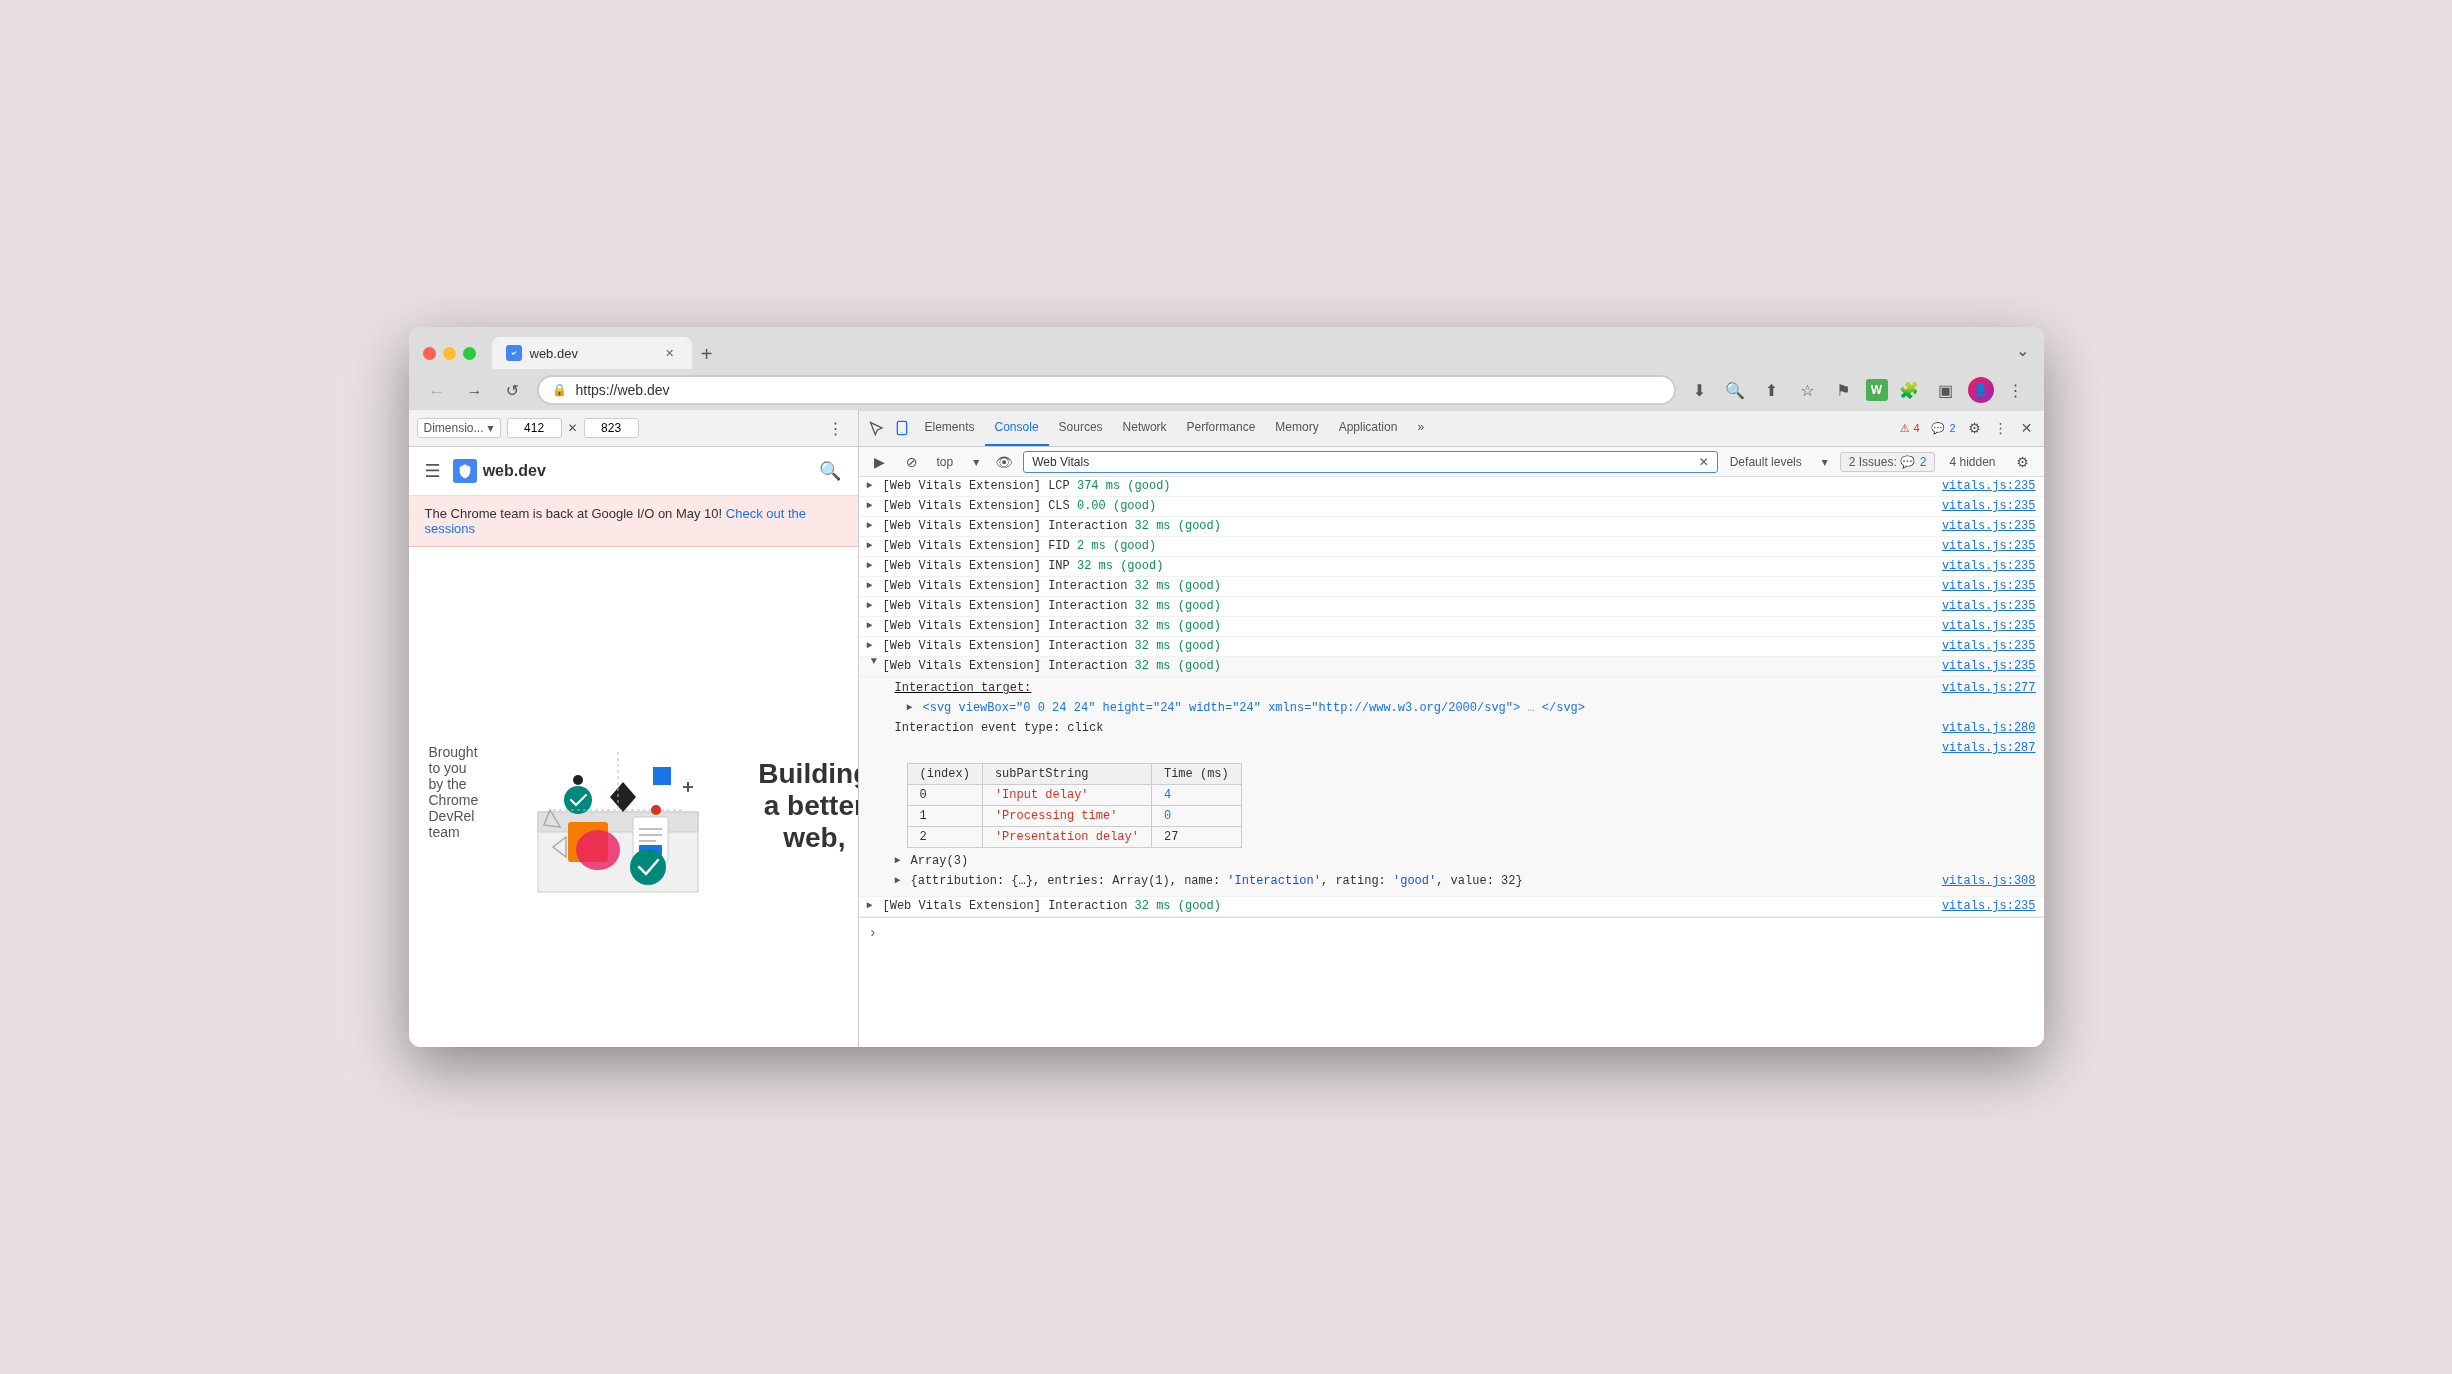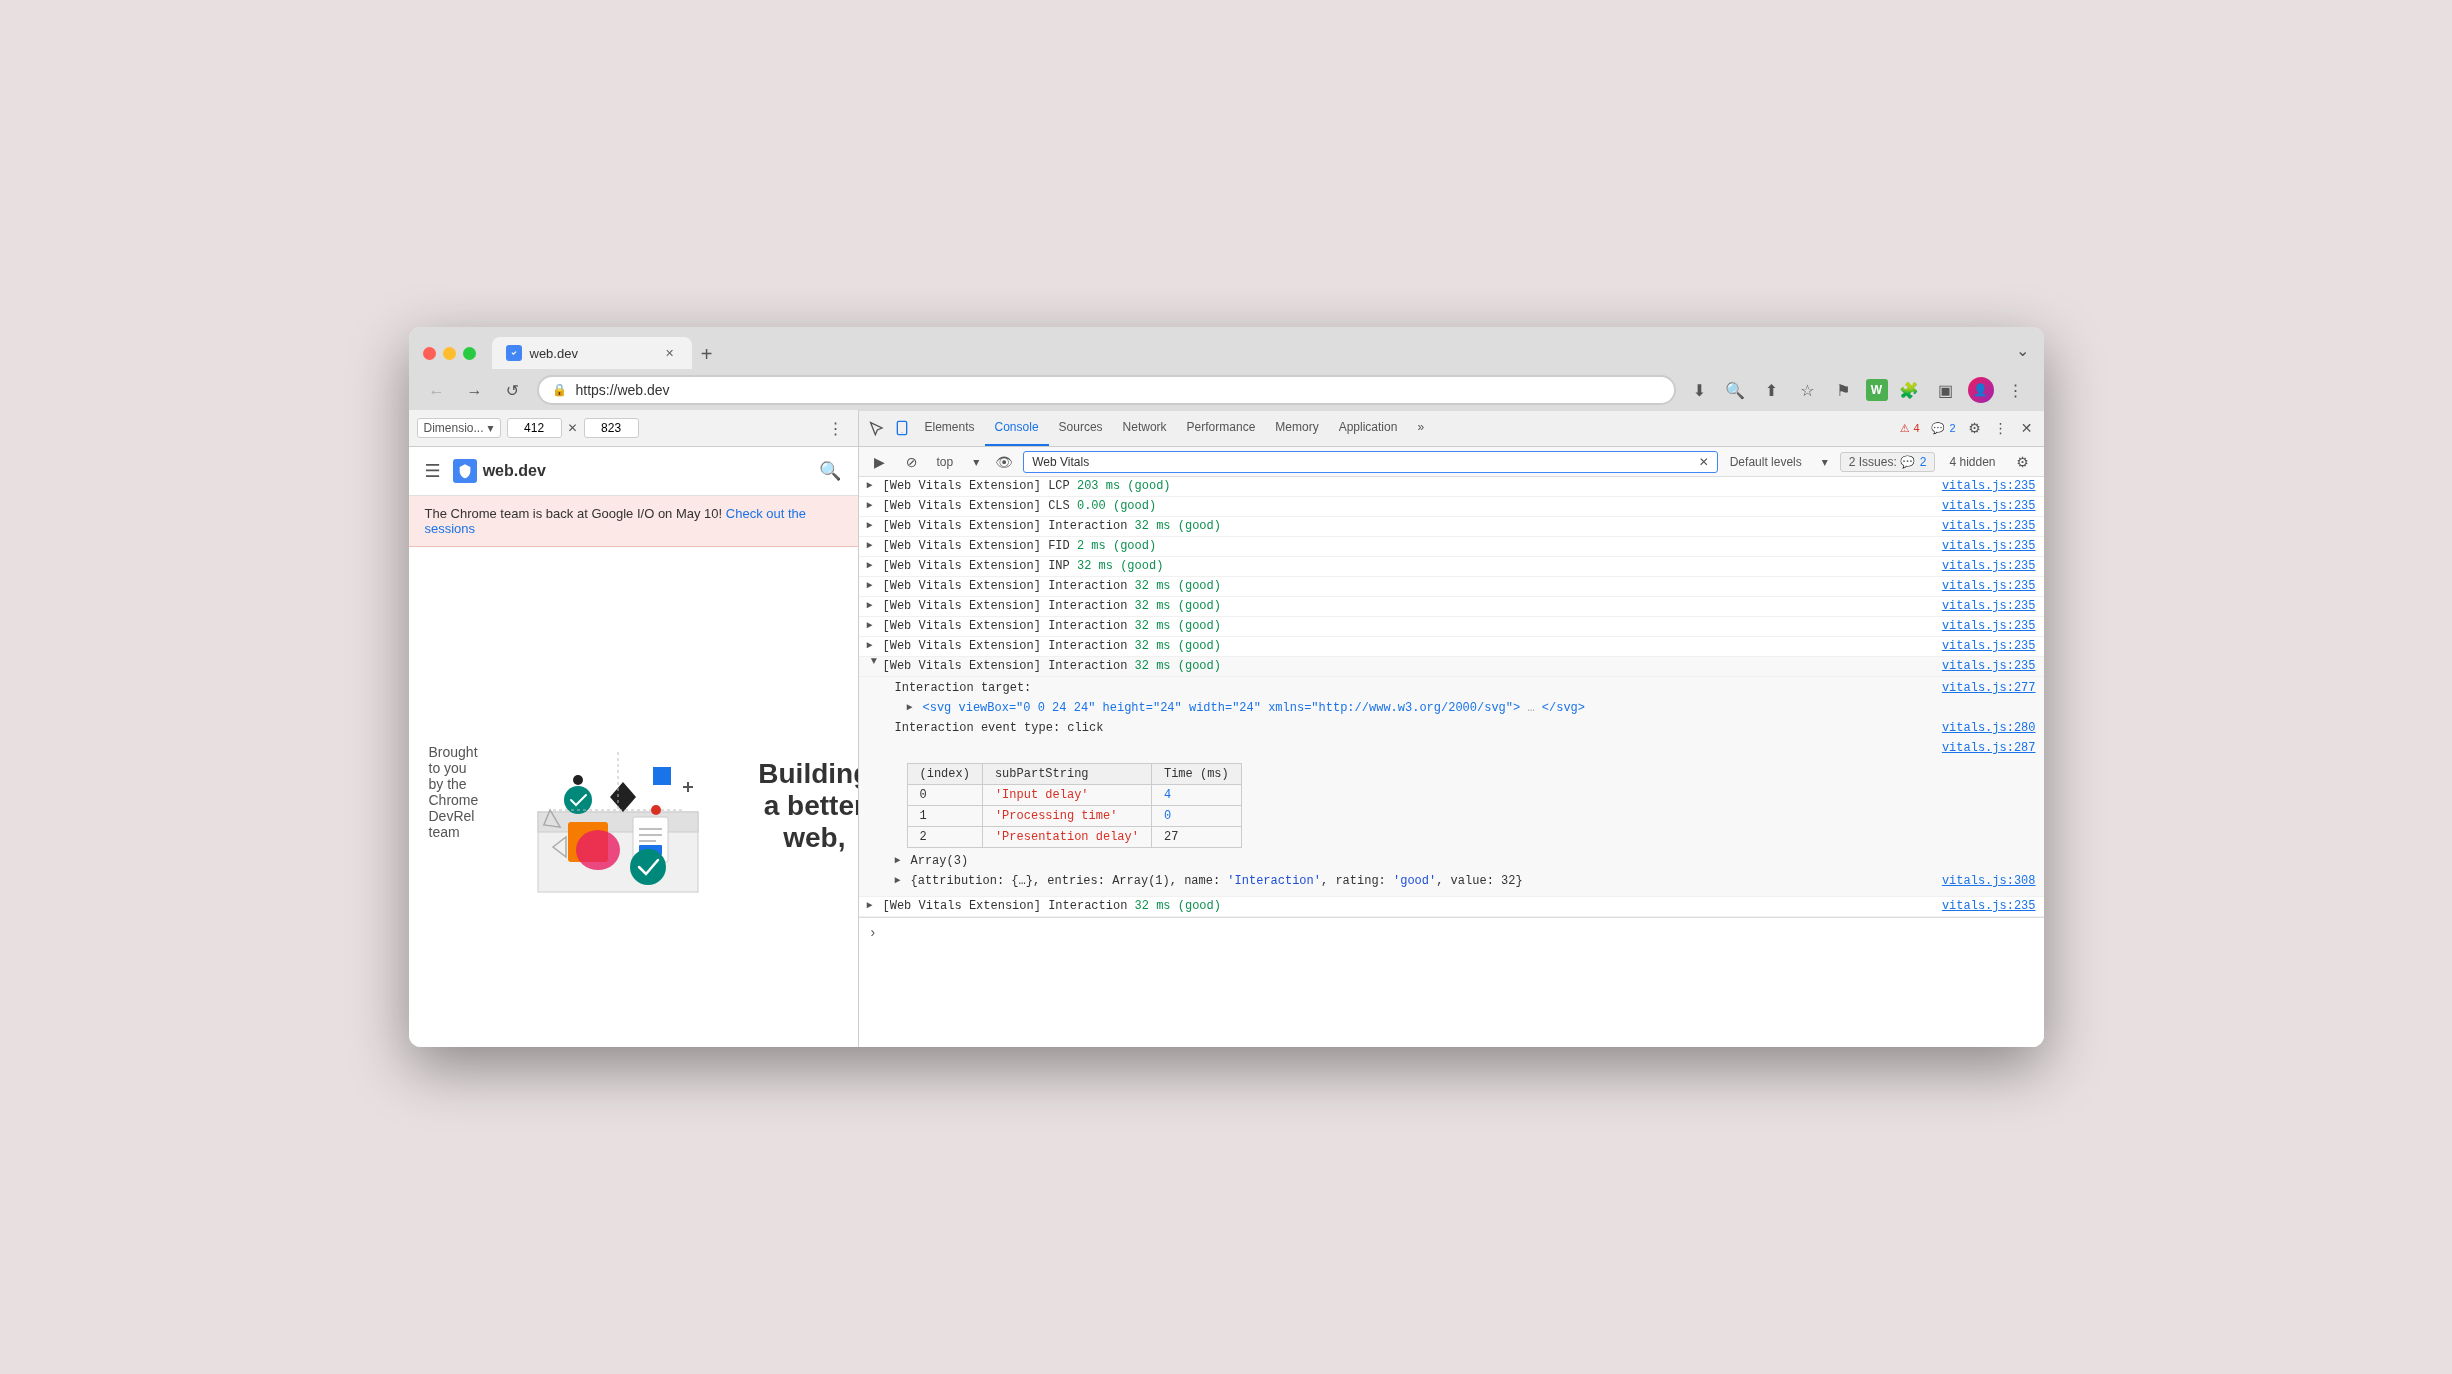--- a/index.html
+++ b/index.html
@@ -560,21 +560,21 @@
           <span class="hidden-count">4 hidden</span>
 
           <div class="dt-icon-btn">⚙</div>
         </div>
 
         <div class="console-log">
 
           <div class="log-line">
             <span class="log-arrow">►</span>
             <span class="log-text">
-              [Web Vitals Extension] LCP <span class="val-green">203 ms (good)</span>
+              [Web Vitals Extension] LCP <span class="val-green">374 ms (good)</span>
             </span>
             <span class="log-source">vitals.js:235</span>
           </div>
           <div class="log-line">
             <span class="log-arrow">►</span>
             <span class="log-text">
               [Web Vitals Extension] CLS <span class="val-green">0.00 (good)</span>
             </span>
             <span class="log-source">vitals.js:235</span>
           </div>
@@ -631,21 +631,21 @@
           <div class="log-line expanded">
             <span class="log-arrow down">►</span>
             <span class="log-text">
               [Web Vitals Extension] Interaction <span class="val-green">32 ms (good)</span>
             </span>
             <span class="log-source">vitals.js:235</span>
           </div>
 
           <div style="background:#f8f8f8; padding:2px 0 4px 28px; border-bottom:1px solid #f0f0f0;">
 
-            <div class="log-line" style="border-bottom:none; background:transparent;">
+            <div class="log-line" style="border-bottom:none; background:transparent;text-decoration:underline;">
               <span class="log-text">Interaction target:</span>
               <span class="log-source">vitals.js:277</span>
             </div>
             <div class="log-line" style="border-bottom:none; background:transparent; padding-left:20px;">
               <span class="log-arrow">►</span>
               <span class="log-text" style="color:#1a73e8; font-family: 'Courier New', monospace; font-size:12px;">
                 &lt;svg viewBox="0 0 24 24" height="24" width="24" xmlns="http://www.w3.org/2000/svg"&gt; <span style="color:#aaa;">…</span> &lt;/svg&gt;
               </span>
             </div>
             <div class="log-line" style="border-bottom:none; background:transparent;">

